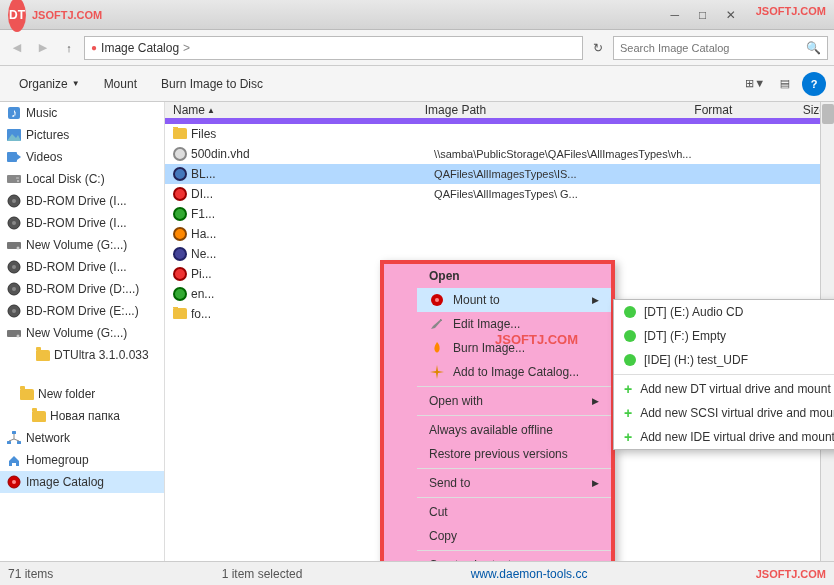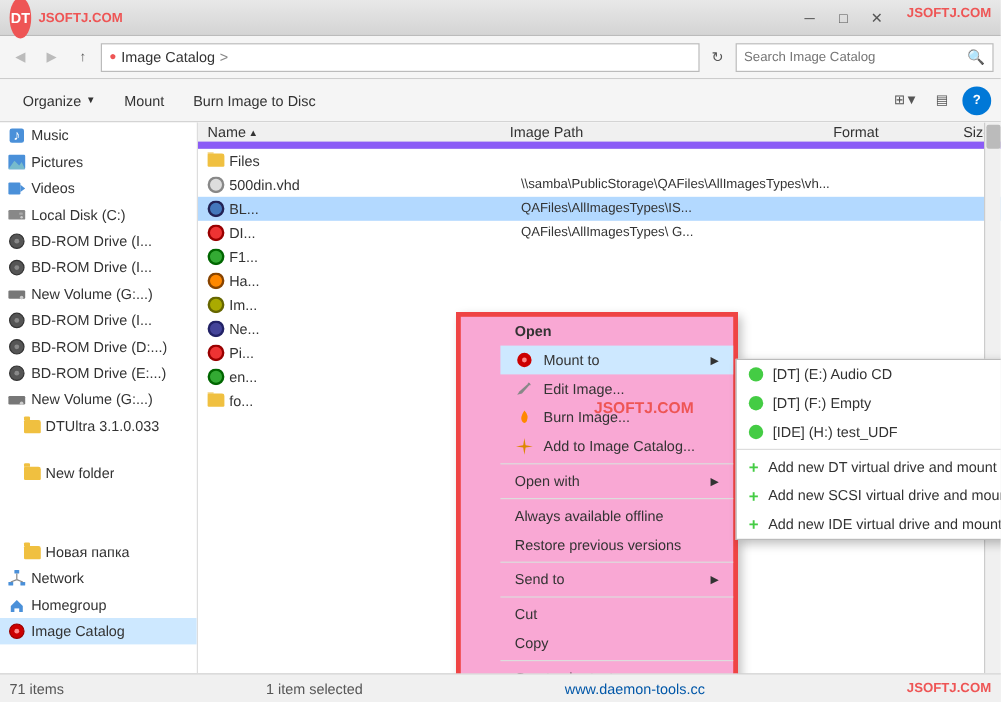--- a/index.html
+++ b/index.html
@@ -366,29 +366,29 @@
         </svg>
       <span class="label">BD-ROM Drive (E:...)</span>
     </div>
     <div class="sidebar-item">
       <svg class="icon" viewBox="0 0 16 16">
           <rect x="1" y="5" width="14" height="7" rx="1" fill="#777"></rect>
           <circle cx="12" cy="11" r="1.5" fill="#ccc"></circle>
         </svg>
       <span class="label">New Volume (G:...)</span>
     </div>
-    <div class="sidebar-item" style="padding-left:20px;">
+    <div class="sidebar-item" style="padding-left:36px;">
       <div class="folder-icon"></div>
       <span class="label">DTUltra 3.1.0.033</span>
     </div>
     <div class="sidebar-item" style="padding-left:20px;margin-top:17px;">
       <div class="folder-icon"></div>
       <span class="label">New folder</span>
     </div>
-    <div class="sidebar-item" style="padding-left:20px;margin-top:44px;">
+    <div class="sidebar-item" style="padding-left:32px;">
       <div class="folder-icon"></div>
       <span class="label">Новая папка</span>
     </div>
     <div class="sidebar-item">
       <svg class="icon" viewBox="0 0 16 16">
           <rect x="6" y="1" width="4" height="3" rx="0.5" fill="#4a90d9"></rect>
           <rect x="1" y="11" width="4" height="3" rx="0.5" fill="#4a90d9"></rect>
           <rect x="11" y="11" width="4" height="3" rx="0.5" fill="#4a90d9"></rect>
           <line x1="8" y1="4" x2="8" y2="9" stroke="#888" stroke-width="1"></line>
           <line x1="8" y1="9" x2="3" y2="11" stroke="#888" stroke-width="1"></line>
@@ -489,29 +489,20 @@
       <div class="file-row">
         <div class="file-cell col-name">
           <div class="disc-icon disc-orange"></div>
           <span>Ha...</span>
         </div>
         <div class="file-cell col-path"></div>
         <div class="file-cell col-format"></div>
         <div class="file-cell col-size"></div>
       </div>
 
-      <div class="file-row">
-        <div class="file-cell col-name">
-          <div class="disc-icon disc-yellow"></div>
-          <span>Im...</span>
-        </div>
-        <div class="file-cell col-path"></div>
-        <div class="file-cell col-format"></div>
-        <div class="file-cell col-size"></div>
-      </div>
 
       <div class="file-row">
         <div class="file-cell col-name">
           <div class="disc-icon disc-blue"></div>
           <span>Ne...</span>
         </div>
         <div class="file-cell col-path"></div>
         <div class="file-cell col-format"></div>
         <div class="file-cell col-size"></div>
       </div>

